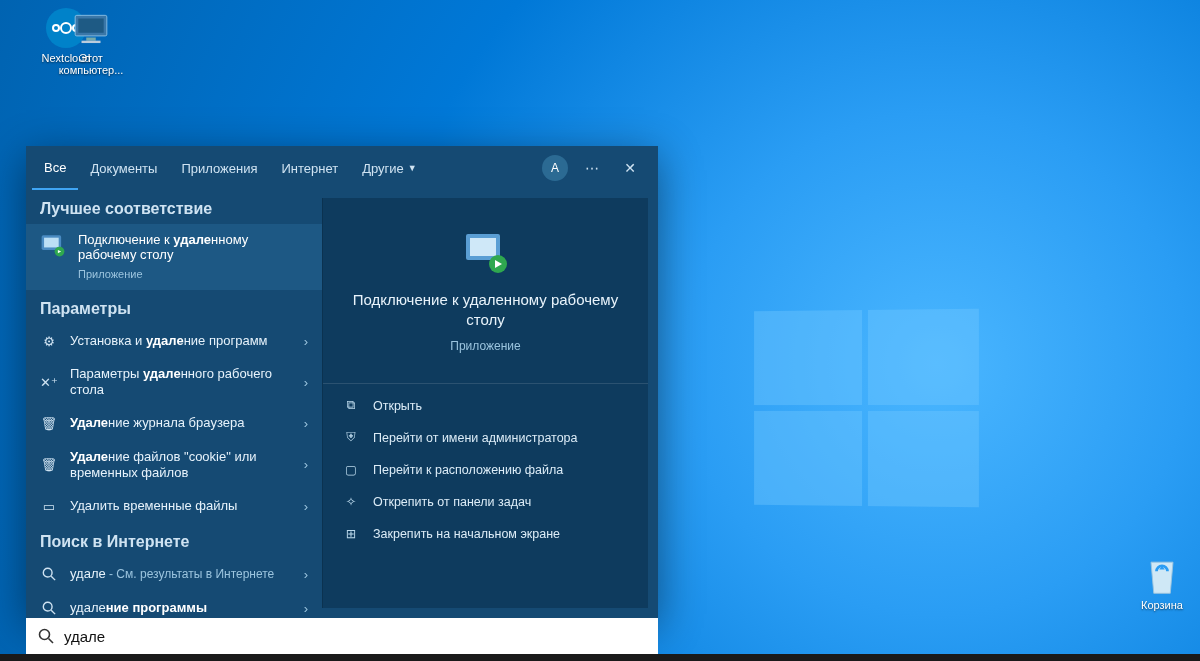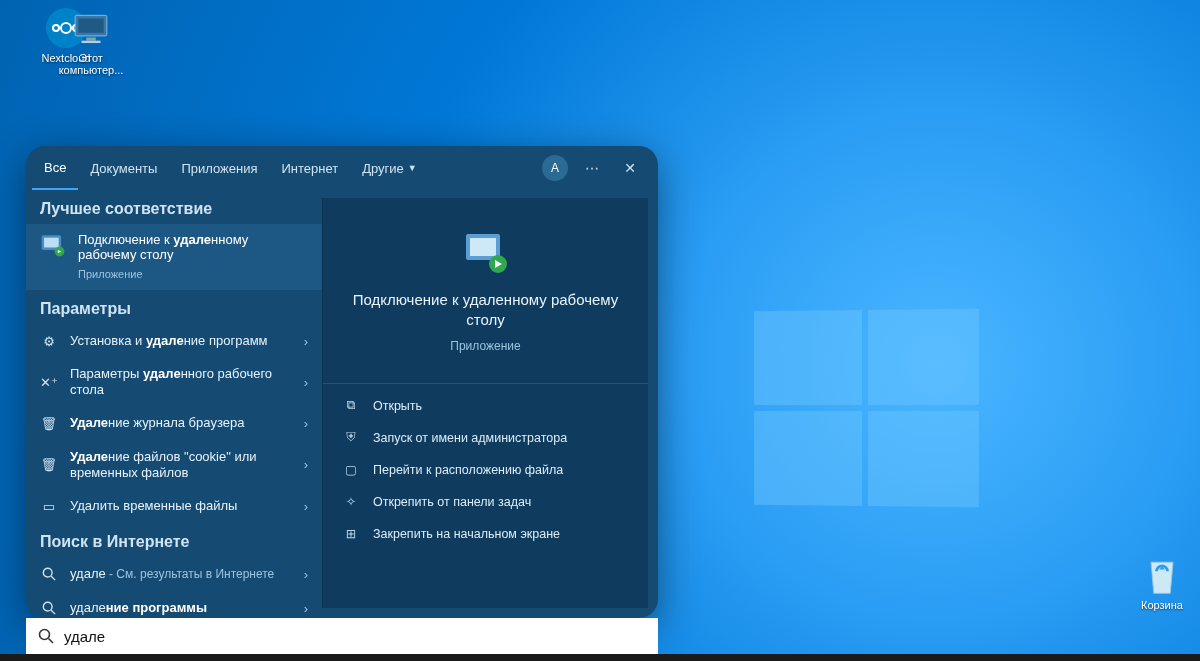--- a/index.html
+++ b/index.html
@@ -11,21 +11,21 @@
   .deskicon { position:absolute; width:74px; text-align:center; color:#fff; font-size:11px; text-shadow:0 1px 2px rgba(0,0,0,.6); cursor:pointer; }
   .deskicon .ic { width:40px; height:40px; margin:0 auto 4px; display:flex; align-items:center; justify-content:center; }
   .nextcloud { left:0; top:8px;margin-left:29px; }
   .nextcloud .ic { background:#0082c9; border-radius:50%; color:#fff; font-weight:bold; }
   .nextcloud .ic svg { width:32px; height:18px; }
   .thispc { left:54px; top:8px; }
   .thispc .ic svg { width:38px; height:32px; }
   .recycle { right:1px; bottom:50px; }
   .recycle .ic svg { width:38px; height:44px; }
   
-  .searchpanel { position:absolute; left:26px; top:146px; width:632px; height:472px; background:#154a73; box-shadow:0 10px 40px rgba(0,0,0,.45); color:#d0e4f2; display:flex; flex-direction:column;border-radius:19px; }
+  .searchpanel { position:absolute; left:26px; top:146px; width:632px; height:472px; background:#154a73; box-shadow:0 10px 40px rgba(0,0,0,.45); color:#d0e4f2; display:flex; flex-direction:column; }
   .sp-header { height:44px; display:flex; align-items:center; padding:0 6px; font-size:13px; }
   .sp-tabs { display:flex; gap:0; }
   .sp-tab { padding:0 12px; height:44px; display:flex; align-items:center; color:#cfe3f2; cursor:pointer; }
   .sp-tab.active { color:#fff; border-bottom:2px solid #3fa5f4; }
   .sp-tab .chev { margin-left:4px; font-size:9px; }
   .sp-header-right { margin-left:auto; display:flex; align-items:center; gap:10px; padding-right:8px; }
   .avatar { width:26px; height:26px; border-radius:50%; background:#2b6a93; color:#fff; display:flex; align-items:center; justify-content:center; font-size:12px; cursor:pointer; }
   .dots, .close { width:28px; height:28px; display:flex; align-items:center; justify-content:center; color:#cfe3f2; cursor:pointer; font-size:14px; }
   .sp-body { flex:1; display:flex; overflow:hidden; }
   .sp-left { width:296px; overflow-y:auto; }
@@ -223,21 +223,21 @@
         <div class="preview-title">Подключение к удаленному рабочему столу</div>
         <div class="preview-type">Приложение</div>
       </div>
       <div class="preview-divider"></div>
       <div class="action">
         <span class="aicon">⧉</span>
         <span>Открыть</span>
       </div>
       <div class="action">
         <span class="aicon">⛨</span>
-        <span>Запуск от имени администратора</span>
+        <span>Перейти от имени администратора</span>
       </div>
       <div class="action">
         <span class="aicon">▢</span>
         <span>Перейти к расположению файла</span>
       </div>
       <div class="action">
         <span class="aicon">✧</span>
         <span>Открепить от панели задач</span>
       </div>
       <div class="action">

